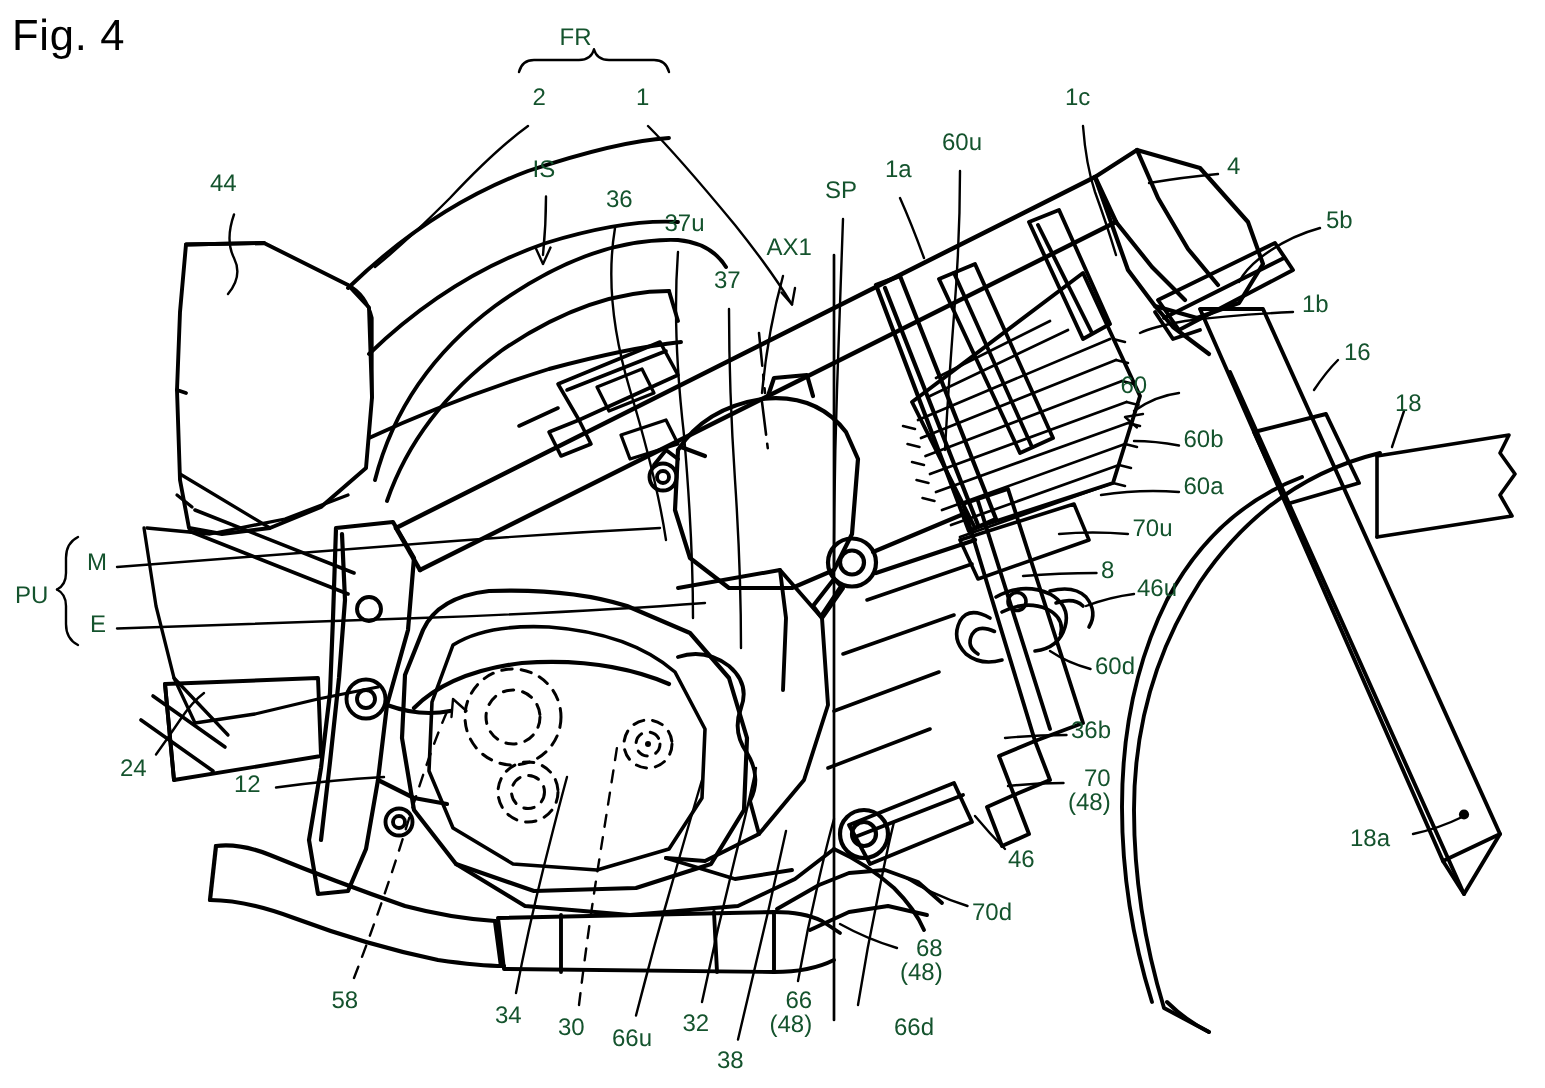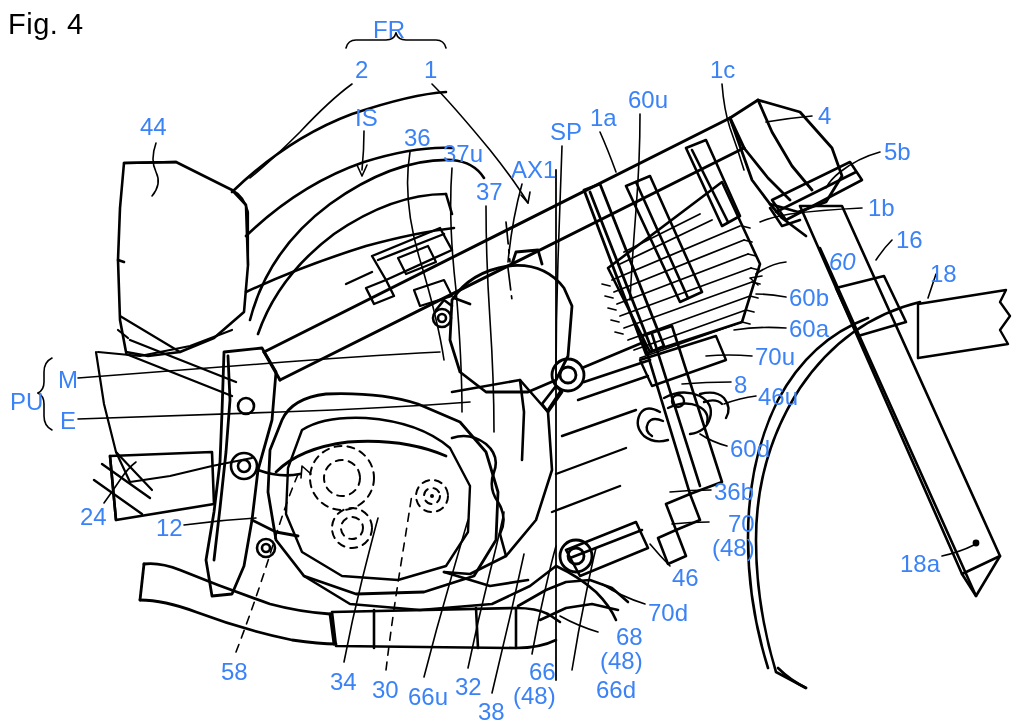--- a/index.html
+++ b/index.html
@@ -29,22 +29,22 @@
   }
   svg.drawing {
     position: absolute;
     left: 0;
     top: 0;
     width: 1030px;
     height: 725px;
   }
   .lbl {
     position: absolute;
-    font-size: 24px;
-    color: #3b82f6;
+    font-size: 16px;
+    color: #14532d;
     white-space: nowrap;
     font-family: "Liberation Sans", sans-serif;
     line-height: 1.0;
   }
   .lbl.two-line { line-height: 1.02; text-align: right; }
   .lbl.two-line span { display: block; }
 </style>
 </head>
 <body>
 
@@ -425,21 +425,21 @@
   <div class="lbl" style="left:511px; top:158px;">AX1</div>
   <div class="lbl" style="left:550px; top:120px;">SP</div>
   <div class="lbl" style="left:590px; top:106px;text-align:center;">1a</div>
   <div class="lbl" style="left:628px; top:88px;">60u</div>
   <div class="lbl" style="left:710px; top:58px;">1c</div>
   <div class="lbl" style="left:818px; top:104px;">4</div>
   <div class="lbl" style="left:884px; top:140px;">5b</div>
   <div class="lbl" style="left:868px; top:196px;">1b</div>
   <div class="lbl" style="left:896px; top:228px;">16</div>
   <div class="lbl" style="left:930px; top:262px;">18</div>
-  <div class="lbl" style="left:829px; top:250px;font-style:italic;">60</div>
+  <div class="lbl" style="left:747px; top:250px;">60</div>
   <div class="lbl" style="left:789px; top:286px;">60b</div>
   <div class="lbl" style="left:789px; top:317px;">60a</div>
   <div class="lbl" style="left:755px; top:345px;">70u</div>
   <div class="lbl" style="left:734px; top:373px;">8</div>
   <div class="lbl" style="left:714px; top:385px;margin-left:44px;">46u</div>
   <div class="lbl" style="left:730px; top:437px;">60d</div>
   <div class="lbl" style="left:714px; top:480px;">36b</div>
   <div class="lbl" style="left:900px; top:552px;">18a</div>
   <div class="lbl" style="left:672px; top:566px;">46</div>
   <div class="lbl" style="left:648px; top:601px;">70d</div>

